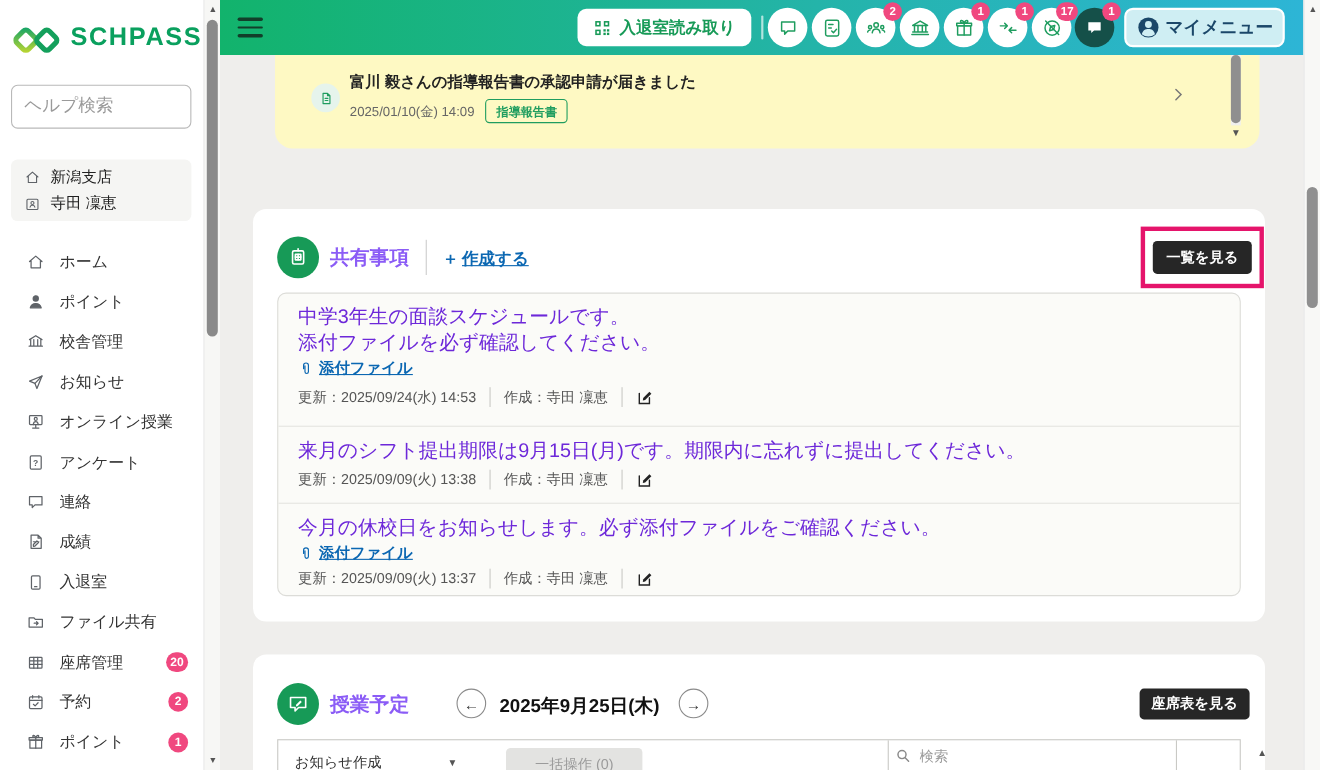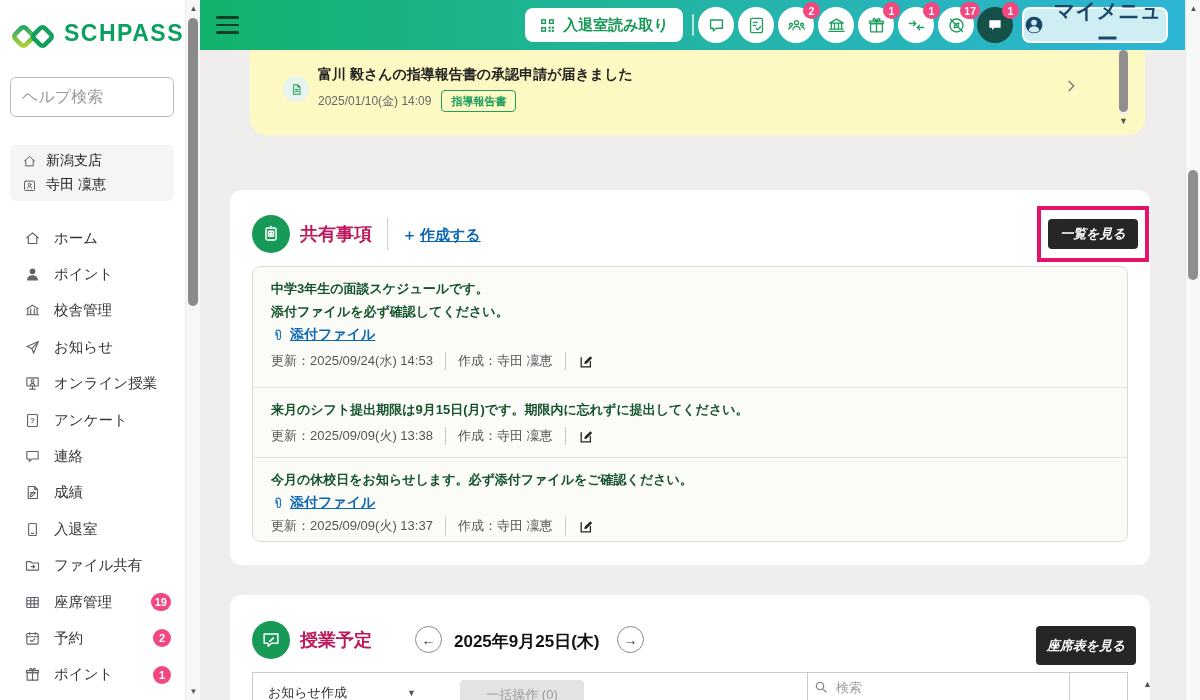--- a/index.html
+++ b/index.html
@@ -25,54 +25,54 @@
 
   
   .header { position:absolute; left:200px; top:0; width:985px; height:50px; background:linear-gradient(90deg,#12b36c 0%,#24b4a9 55%,#2db5d6 100%); z-index:4; }
   .hamburger { position:absolute; left:16px; top:16px; width:23px; height:18px; display:flex; flex-direction:column; justify-content:space-between; cursor:pointer; }
   .hamburger span { display:block; height:2.6px; background:#123f2a; border-radius:2px; }
   .qr-btn { position:absolute; left:325px; top:8px; width:158px; height:34px; background:#fff; border:none; border-radius:8px; display:flex; align-items:center; justify-content:center; gap:7px; font-size:15px; font-weight:bold; color:#179a57; cursor:pointer; font-family:inherit; }
   .hdiv { position:absolute; left:492px; top:14px; width:2px; height:22px; background:rgba(255,255,255,.65); border-radius:1px; }
   .hicon { position:absolute; top:7px; width:36px; height:36px; border-radius:50%; background:#fff; display:flex; align-items:center; justify-content:center; cursor:pointer; }
   .hicon.active { background:#155049; }
   .hbadge { position:absolute; top:-5px; right:-6px; background:#f0487f; color:#fff; font-size:10.5px; font-weight:bold; min-width:17px; height:17px; border-radius:9px; display:flex; align-items:center; justify-content:center; padding:0 4px; z-index:2; }
-  .mymenu { position:absolute; left:822px; top:7px; width:146px; height:36px; background:#cfeef3; border:2px solid #fff; border-radius:8px; display:flex; align-items:center; justify-content:center; gap:5px; font-size:21px; font-weight:bold; color:#1b4769; cursor:pointer; font-family:inherit; }
+  .mymenu { position:absolute; left:822px; top:7px; width:146px; height:36px; background:#cfeef3; border:2px solid #fff; border-radius:8px; display:flex; align-items:center; justify-content:center; gap:5px; font-size:16px; font-weight:bold; color:#1b4769; cursor:pointer; font-family:inherit; }
 
   
   .main { position:absolute; left:200px; top:50px; width:985px; height:650px; background:#efeeec; z-index:1; }
 
   .notif-card { position:absolute; left:250px; top:50px; width:895px; height:85px; background:#fef9c3; border-radius:0 0 16px 16px; z-index:2; }
   .notif-ico { position:absolute; left:33px; top:26px; width:26px; height:26px; border-radius:50%; background:#e6f4ec; display:flex; align-items:center; justify-content:center; }
   .notif-title { position:absolute; left:68px; top:16px; font-size:14px; font-weight:bold; color:#222; }
   .notif-meta { position:absolute; left:68px; top:40px; display:flex; align-items:center; gap:10px; }
   .notif-date { font-size:12px; color:#666; }
   .notif-tag { border:1.3px solid #1f9d5f; color:#1f9d5f; font-size:11px; font-weight:bold; padding:2.5px 9px; border-radius:4px; }
   .notif-chev { position:absolute; right:66px; top:28px; }
   .in-scroll-track { position:absolute; right:17px; top:0; width:9px; height:64px; background:#f0f0ee; }
   .in-scroll-thumb { position:absolute; right:17px; top:0; width:9px; height:62px; background:#8f8f8f; border-radius:5px; }
   .in-scroll-down { position:absolute; right:14px; top:66px; font-size:9px; color:#555; width:15px; text-align:center; }
 
   .card { position:absolute; background:#fff; border-radius:12px; z-index:2; }
   .shared-card { left:230px; top:190px; width:920px; height:375px; }
   .sched-card  { left:230px; top:595px; width:920px; height:110px; border-radius:12px 12px 0 0; }
 
   .sec-ico { position:absolute; width:38px; height:38px; border-radius:50%; background:#179a57; display:flex; align-items:center; justify-content:center; }
-  .sec-title { position:absolute; font-size:18px; font-weight:bold; color:#be185d; }
+  .sec-title { position:absolute; font-size:18px; font-weight:bold; color:#8b5cf6; }
   .vsep { position:absolute; width:1px; background:#ccc; }
   .create-link { position:absolute; display:flex; align-items:center; gap:3px; color:#0b67b2; font-size:15px; font-weight:bold; cursor:pointer; }
   .create-link .u { text-decoration:underline; }
   .hl-box { position:absolute; left:807px; top:16px; width:112px; height:56px; border:4px solid #e5146b; display:flex; align-items:center; justify-content:center; }
-  .btn-dark { background:#262626; color:#fff; font-size:13px; font-weight:bold; border:none; border-radius:4px; cursor:pointer; font-family:inherit;font-style:italic; }
+  .btn-dark { background:#262626; color:#fff; font-size:13px; font-weight:bold; border:none; border-radius:4px; cursor:pointer; font-family:inherit; }
   .view-all { width:90px; height:30px; }
-  .seat-btn { position:absolute; left:806px; top:31px; width:100px; height:39px; }
+  .seat-btn { position:absolute; left:806px; top:31px; width:100px; height:28px; }
 
   .items-box { position:absolute; left:22px; top:76px; width:876px; height:276px; background:#fbfbf8; border:1px solid #dcdcd8; border-radius:8px; overflow:hidden; }
   .sh-item { padding:10px 18px 0 18px; }
   .sh-item + .sh-item { border-top:1px solid #e4e4e0; }
-  .sh-line { font-size:13px; font-weight:bold; color:#14532d; line-height:23px; }
+  .sh-line { font-size:18px; font-weight:normal; color:#6d28d9; line-height:23px; }
   .attach-row { display:flex; align-items:center; gap:4px; margin-top:3px; cursor:pointer; }
   .attach-lbl { color:#0b67b2; font-size:14px; font-weight:bold; text-decoration:underline; }
   .meta-row { display:flex; align-items:center; gap:12px; margin-top:8px; font-size:13px; color:#555; }
   .meta-div { width:1px; height:18px; background:#c9c9c5; }
   .edit-btn { display:flex; align-items:center; cursor:pointer; }
 
   .nav-circle { position:absolute; width:27px; height:27px; border:1.3px solid #8a8a8a; border-radius:50%; background:#fff; display:flex; align-items:center; justify-content:center; font-size:14px; color:#333; cursor:pointer; }
   .sched-date { position:absolute; font-size:17px; font-weight:bold; color:#111; }
 
   .tbl-row { position:absolute; left:22px; top:77px; width:876px; height:40px; border:1px solid #c9c9c5; background:#fff; }
@@ -432,21 +432,21 @@
           <path d="M10 13.5 H15 M13 11.5 L15 13.5 L13 15.5"></path>
         </svg>
       <span class="lbl">ファイル共有</span>
     </div>
     <div class="mitem">
       <svg class="sic" width="17" height="17" viewBox="0 0 24 24">
           <rect x="4" y="5" width="16" height="14" rx="1"></rect>
           <path d="M4 9.5 H20 M4 14 H20 M9.5 5 V19 M14.5 5 V19"></path>
         </svg>
       <span class="lbl">座席管理</span>
-      <span class="mbadge">19</span>
+      <span class="mbadge">20</span>
     </div>
     <div class="mitem">
       <svg class="sic" width="17" height="17" viewBox="0 0 24 24">
           <rect x="4" y="5" width="16" height="15" rx="1.5"></rect>
           <path d="M4 9.5 H20 M8 3.5 V6.5 M16 3.5 V6.5"></path>
           <path d="M9 14.5 L11.2 16.5 L15 12.5"></path>
         </svg>
       <span class="lbl">予約</span>
       <span class="mbadge">2</span>
     </div>

